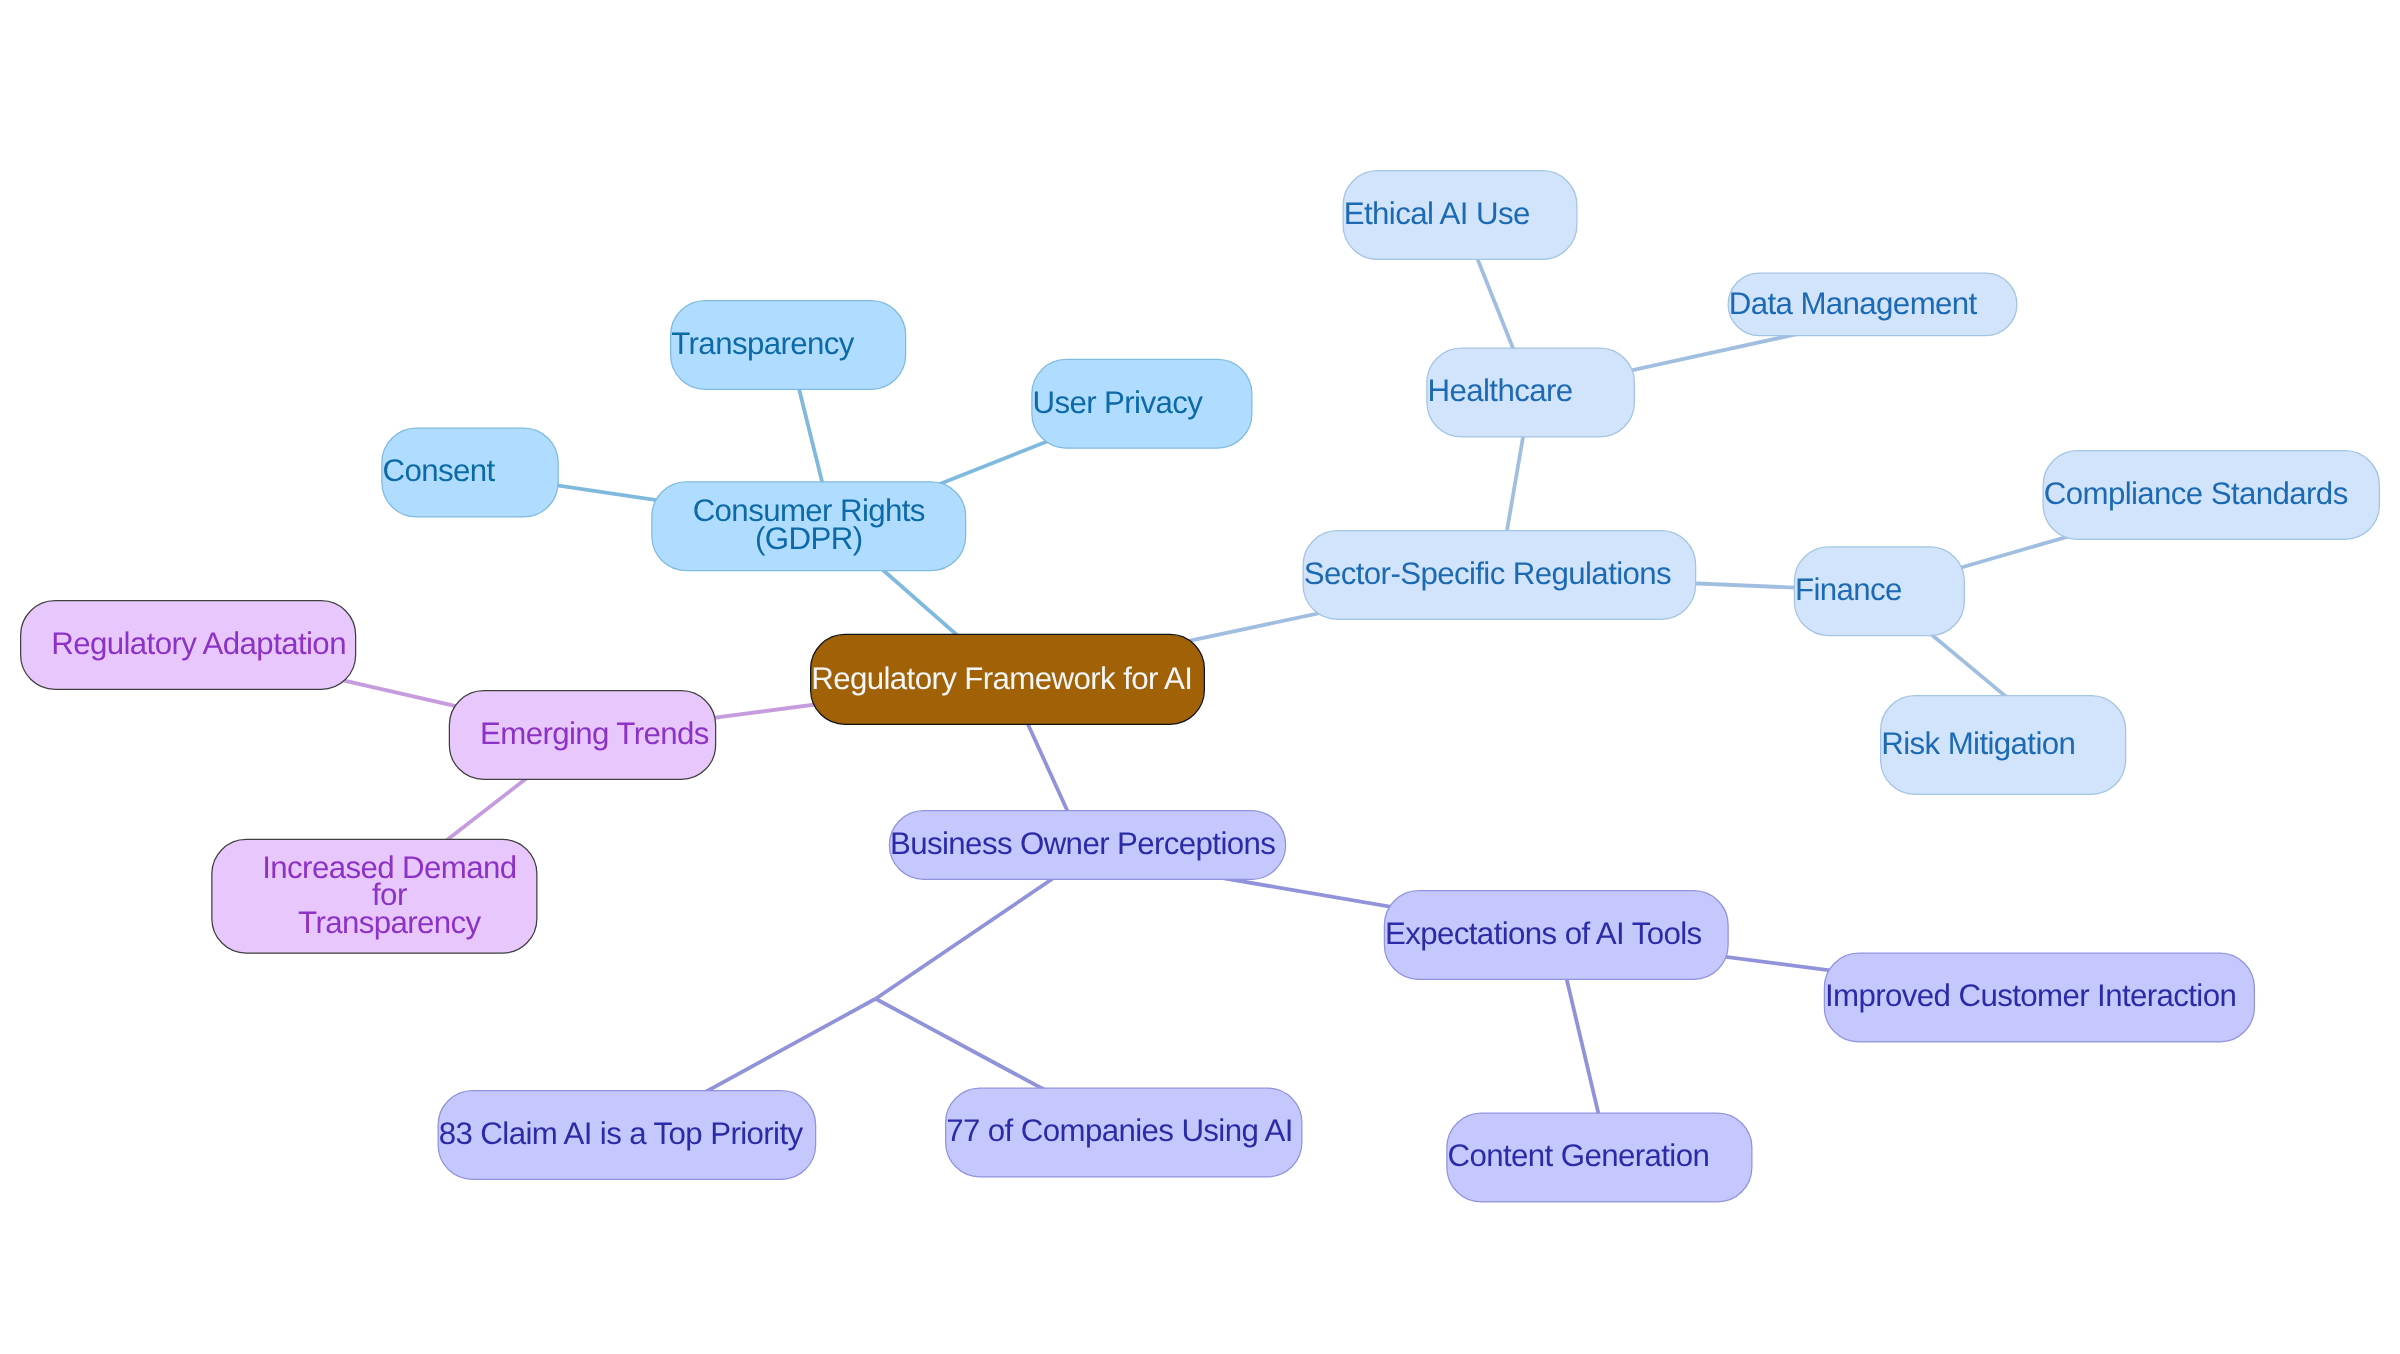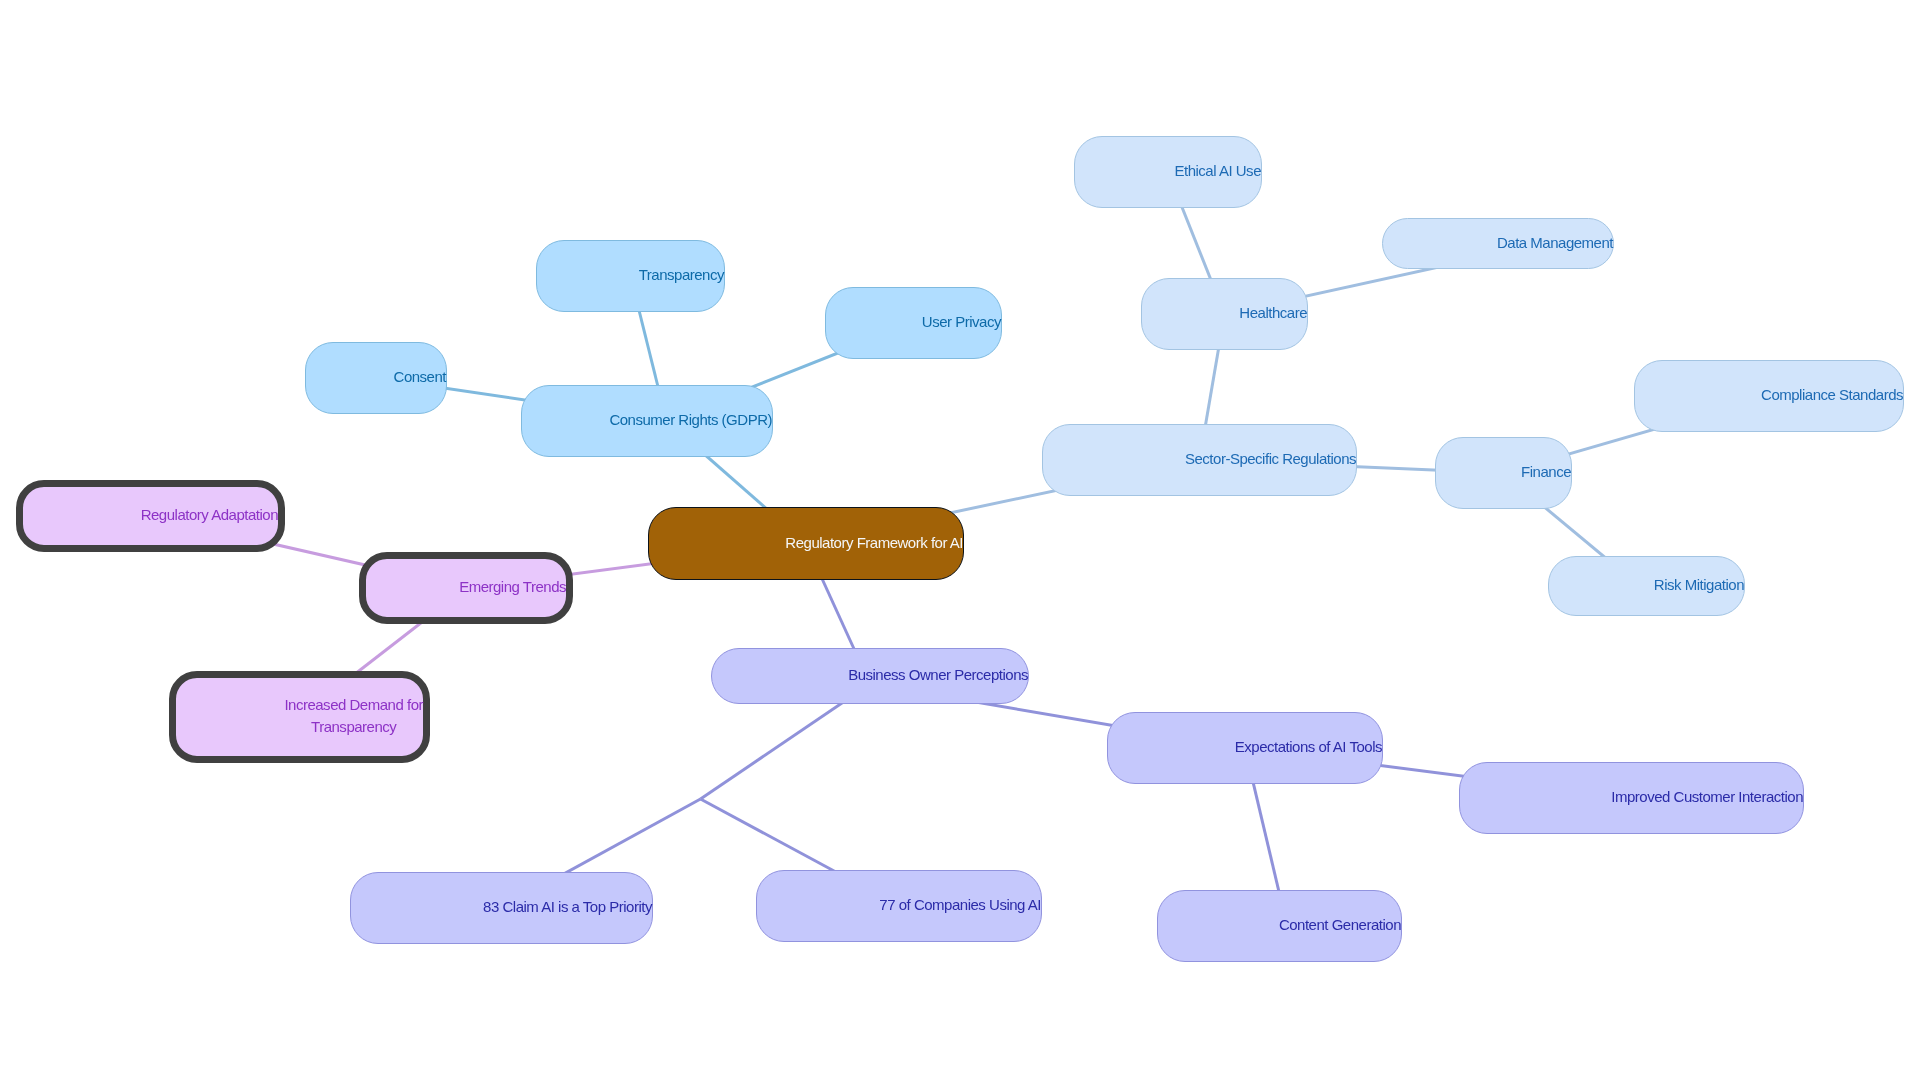--- a/index.html
+++ b/index.html
@@ -10,35 +10,35 @@
     font-family:"Liberation Sans",sans-serif;
     overflow:hidden;
     position:relative;
   }
   #canvas{position:absolute;left:0;top:0;width:1920px;height:1083px;transform:translateZ(0);}
   #edge-layer{position:absolute;left:0;top:0;width:1920px;height:1083px;z-index:1;}
   #node-layer{position:absolute;left:0;top:0;width:1920px;height:1083px;z-index:2;}
   .node{
     position:absolute;
     box-sizing:border-box;
-    display:flex;align-items:center;justify-content:flex-end;
+    display:flex;align-items:center;justify-content:flex-start;
     text-align:center;
     border-radius:28px;
-    font-size:15px;
+    font-size:25px;
     line-height:22px;
     white-space:pre-line;
     letter-spacing:-0.49px;
     -webkit-font-smoothing:antialiased;
   }
   .node > span{display:block;position:relative;top:-1px;}
   .node.root{ background:#a16207; color:#f4f6f8; border:1px solid #0b121a; }
   .node.branch-consumer-rights{ background:#b0ddff; border:1px solid #7fbadf; color:#0d6aa8; }
   .node.branch-sector-specific{ background:#d1e4fb; border:1px solid #a3c4e2; color:#1d6ab4; }
   .node.branch-business-owner{ background:#c5c8fc; border:1px solid #9193de; color:#2b2ba8; }
-  .node.branch-emerging-trends{ background:#e8c8fc; border:7px solid #404040; color:#8d32c6;padding-left:24px; }
+  .node.branch-emerging-trends{ background:#e8c8fc; border:1px solid #404040; color:#8d32c6;padding-left:24px; }
 </style>
 </head>
 <body>
 
 <div id="canvas">
 
   <svg id="edge-layer" viewBox="0 0 1920 1083">
     <path class="edge" d="M 806 543.5 L 666.5 421" stroke="#7fb9de" stroke-width="3" fill="none"></path>
     <path class="edge" d="M 666.5 421 L 630.5 276" stroke="#7fb9de" stroke-width="3" fill="none"></path>
     <path class="edge" d="M 666.5 421 L 376 378" stroke="#7fb9de" stroke-width="3" fill="none"></path>
@@ -67,21 +67,21 @@
     <div class="node branch-consumer-rights" style="left:521px;top:385px;width:252px;height:72px;"><span>Consumer Rights (GDPR)</span></div>
     <div class="node branch-consumer-rights" style="left:536px;top:240px;width:189px;height:72px;"><span>Transparency</span></div>
     <div class="node branch-consumer-rights" style="left:305px;top:342px;width:142px;height:72px;"><span>Consent</span></div>
     <div class="node branch-consumer-rights" style="left:825px;top:287px;width:177px;height:72px;"><span>User Privacy</span></div>
     <div class="node branch-sector-specific" style="left:1042px;top:424px;width:315px;height:72px;"><span>Sector-Specific Regulations</span></div>
     <div class="node branch-sector-specific" style="left:1141px;top:278px;width:167px;height:72px;"><span>Healthcare</span></div>
     <div class="node branch-sector-specific" style="left:1074px;top:136px;width:188px;height:72px;"><span>Ethical AI Use</span></div>
     <div class="node branch-sector-specific" style="left:1382px;top:218px;width:232px;height:51px;"><span>Data Management</span></div>
     <div class="node branch-sector-specific" style="left:1435px;top:437px;width:137px;height:72px;"><span>Finance</span></div>
     <div class="node branch-sector-specific" style="left:1634px;top:360px;width:270px;height:72px;"><span>Compliance Standards</span></div>
-    <div class="node branch-sector-specific" style="left:1548px;top:556px;width:197px;height:60px;"><span>Risk Mitigation</span></div>
+    <div class="node branch-sector-specific" style="left:1504px;top:556px;width:197px;height:80px;"><span>Risk Mitigation</span></div>
     <div class="node branch-business-owner" style="left:711px;top:648px;width:318px;height:56px;"><span>Business Owner Perceptions</span></div>
     <div class="node branch-business-owner" style="left:1107px;top:712px;width:276px;height:72px;"><span>Expectations of AI Tools</span></div>
     <div class="node branch-business-owner" style="left:350px;top:872px;width:303px;height:72px;"><span>83 Claim AI is a Top Priority</span></div>
     <div class="node branch-business-owner" style="left:756px;top:870px;width:286px;height:72px;"><span>77 of Companies Using AI</span></div>
     <div class="node branch-business-owner" style="left:1157px;top:858px;width:245px;height:72px;margin-top:32px;"><span>Content Generation</span></div>
     <div class="node branch-business-owner" style="left:1459px;top:762px;width:345px;height:72px;"><span>Improved Customer Interaction</span></div>
     <div class="node branch-emerging-trends" style="left:359px;top:552px;width:214px;height:72px;"><span>Emerging Trends</span></div>
     <div class="node branch-emerging-trends" style="left:16px;top:480px;width:269px;height:72px;"><span>Regulatory Adaptation</span></div>
     <div class="node branch-emerging-trends" style="left:169px;top:671px;width:261px;height:92px;"><span>Increased Demand for
 Transparency</span></div>

